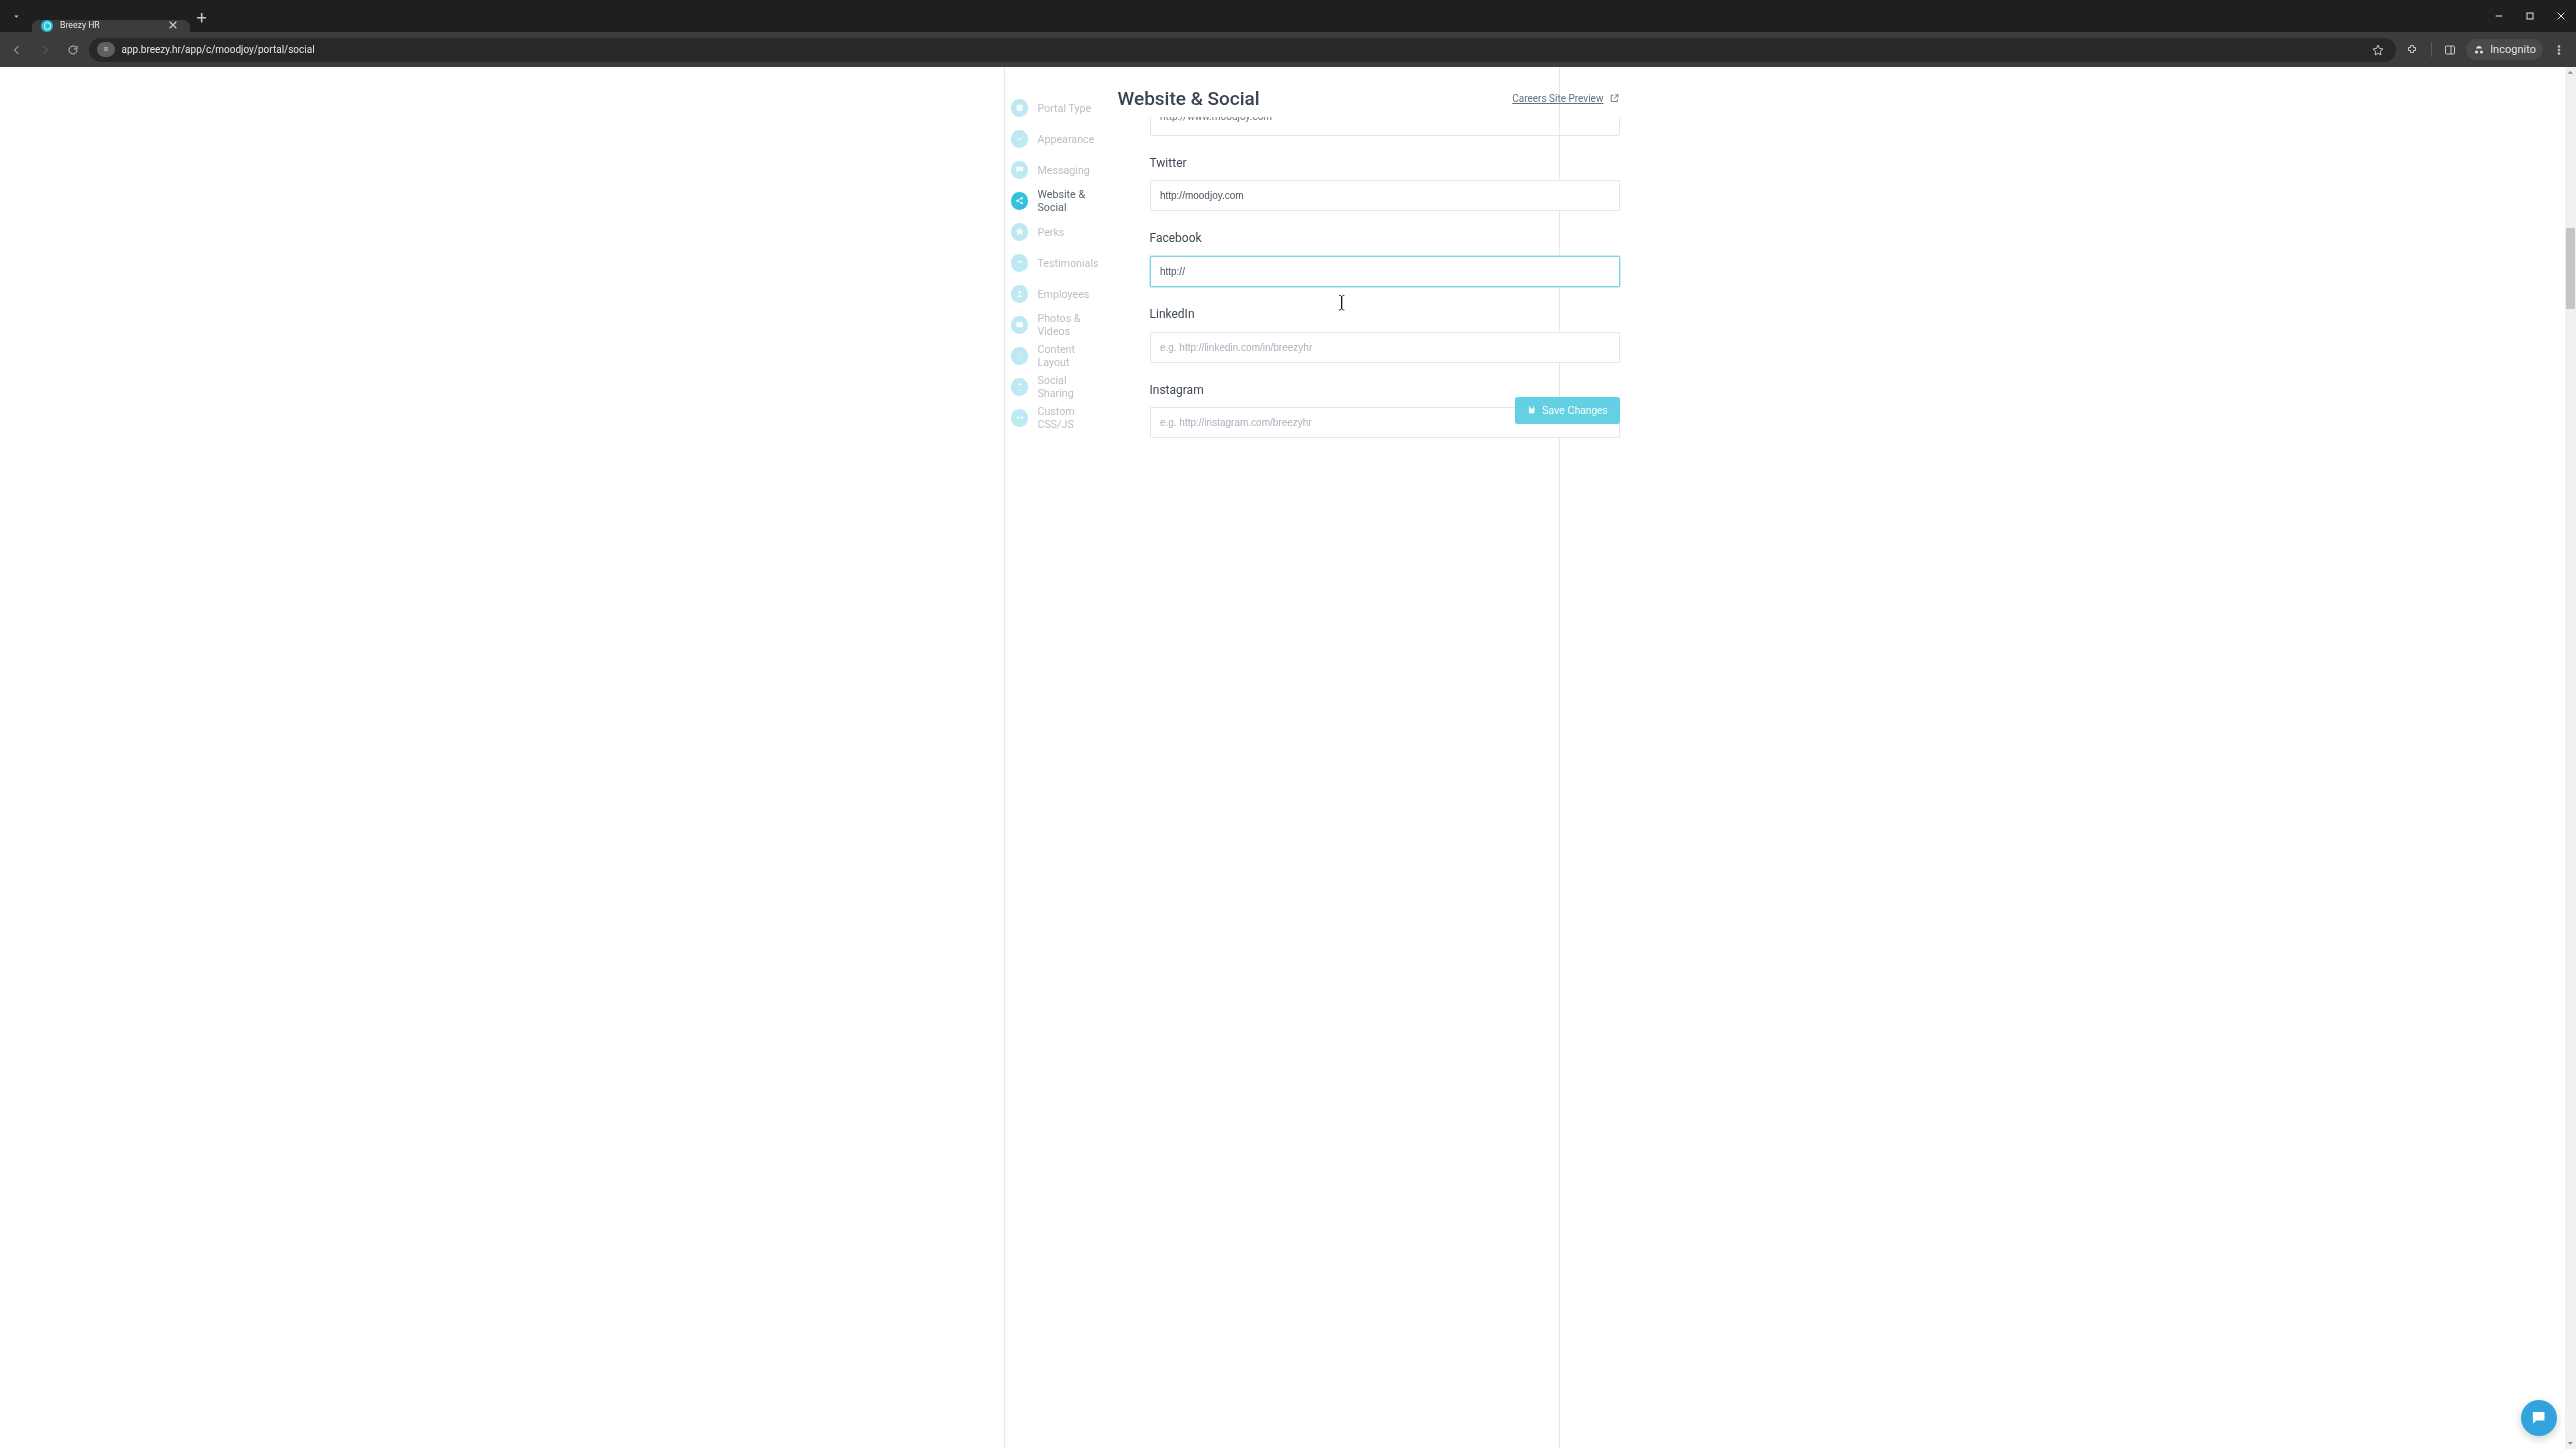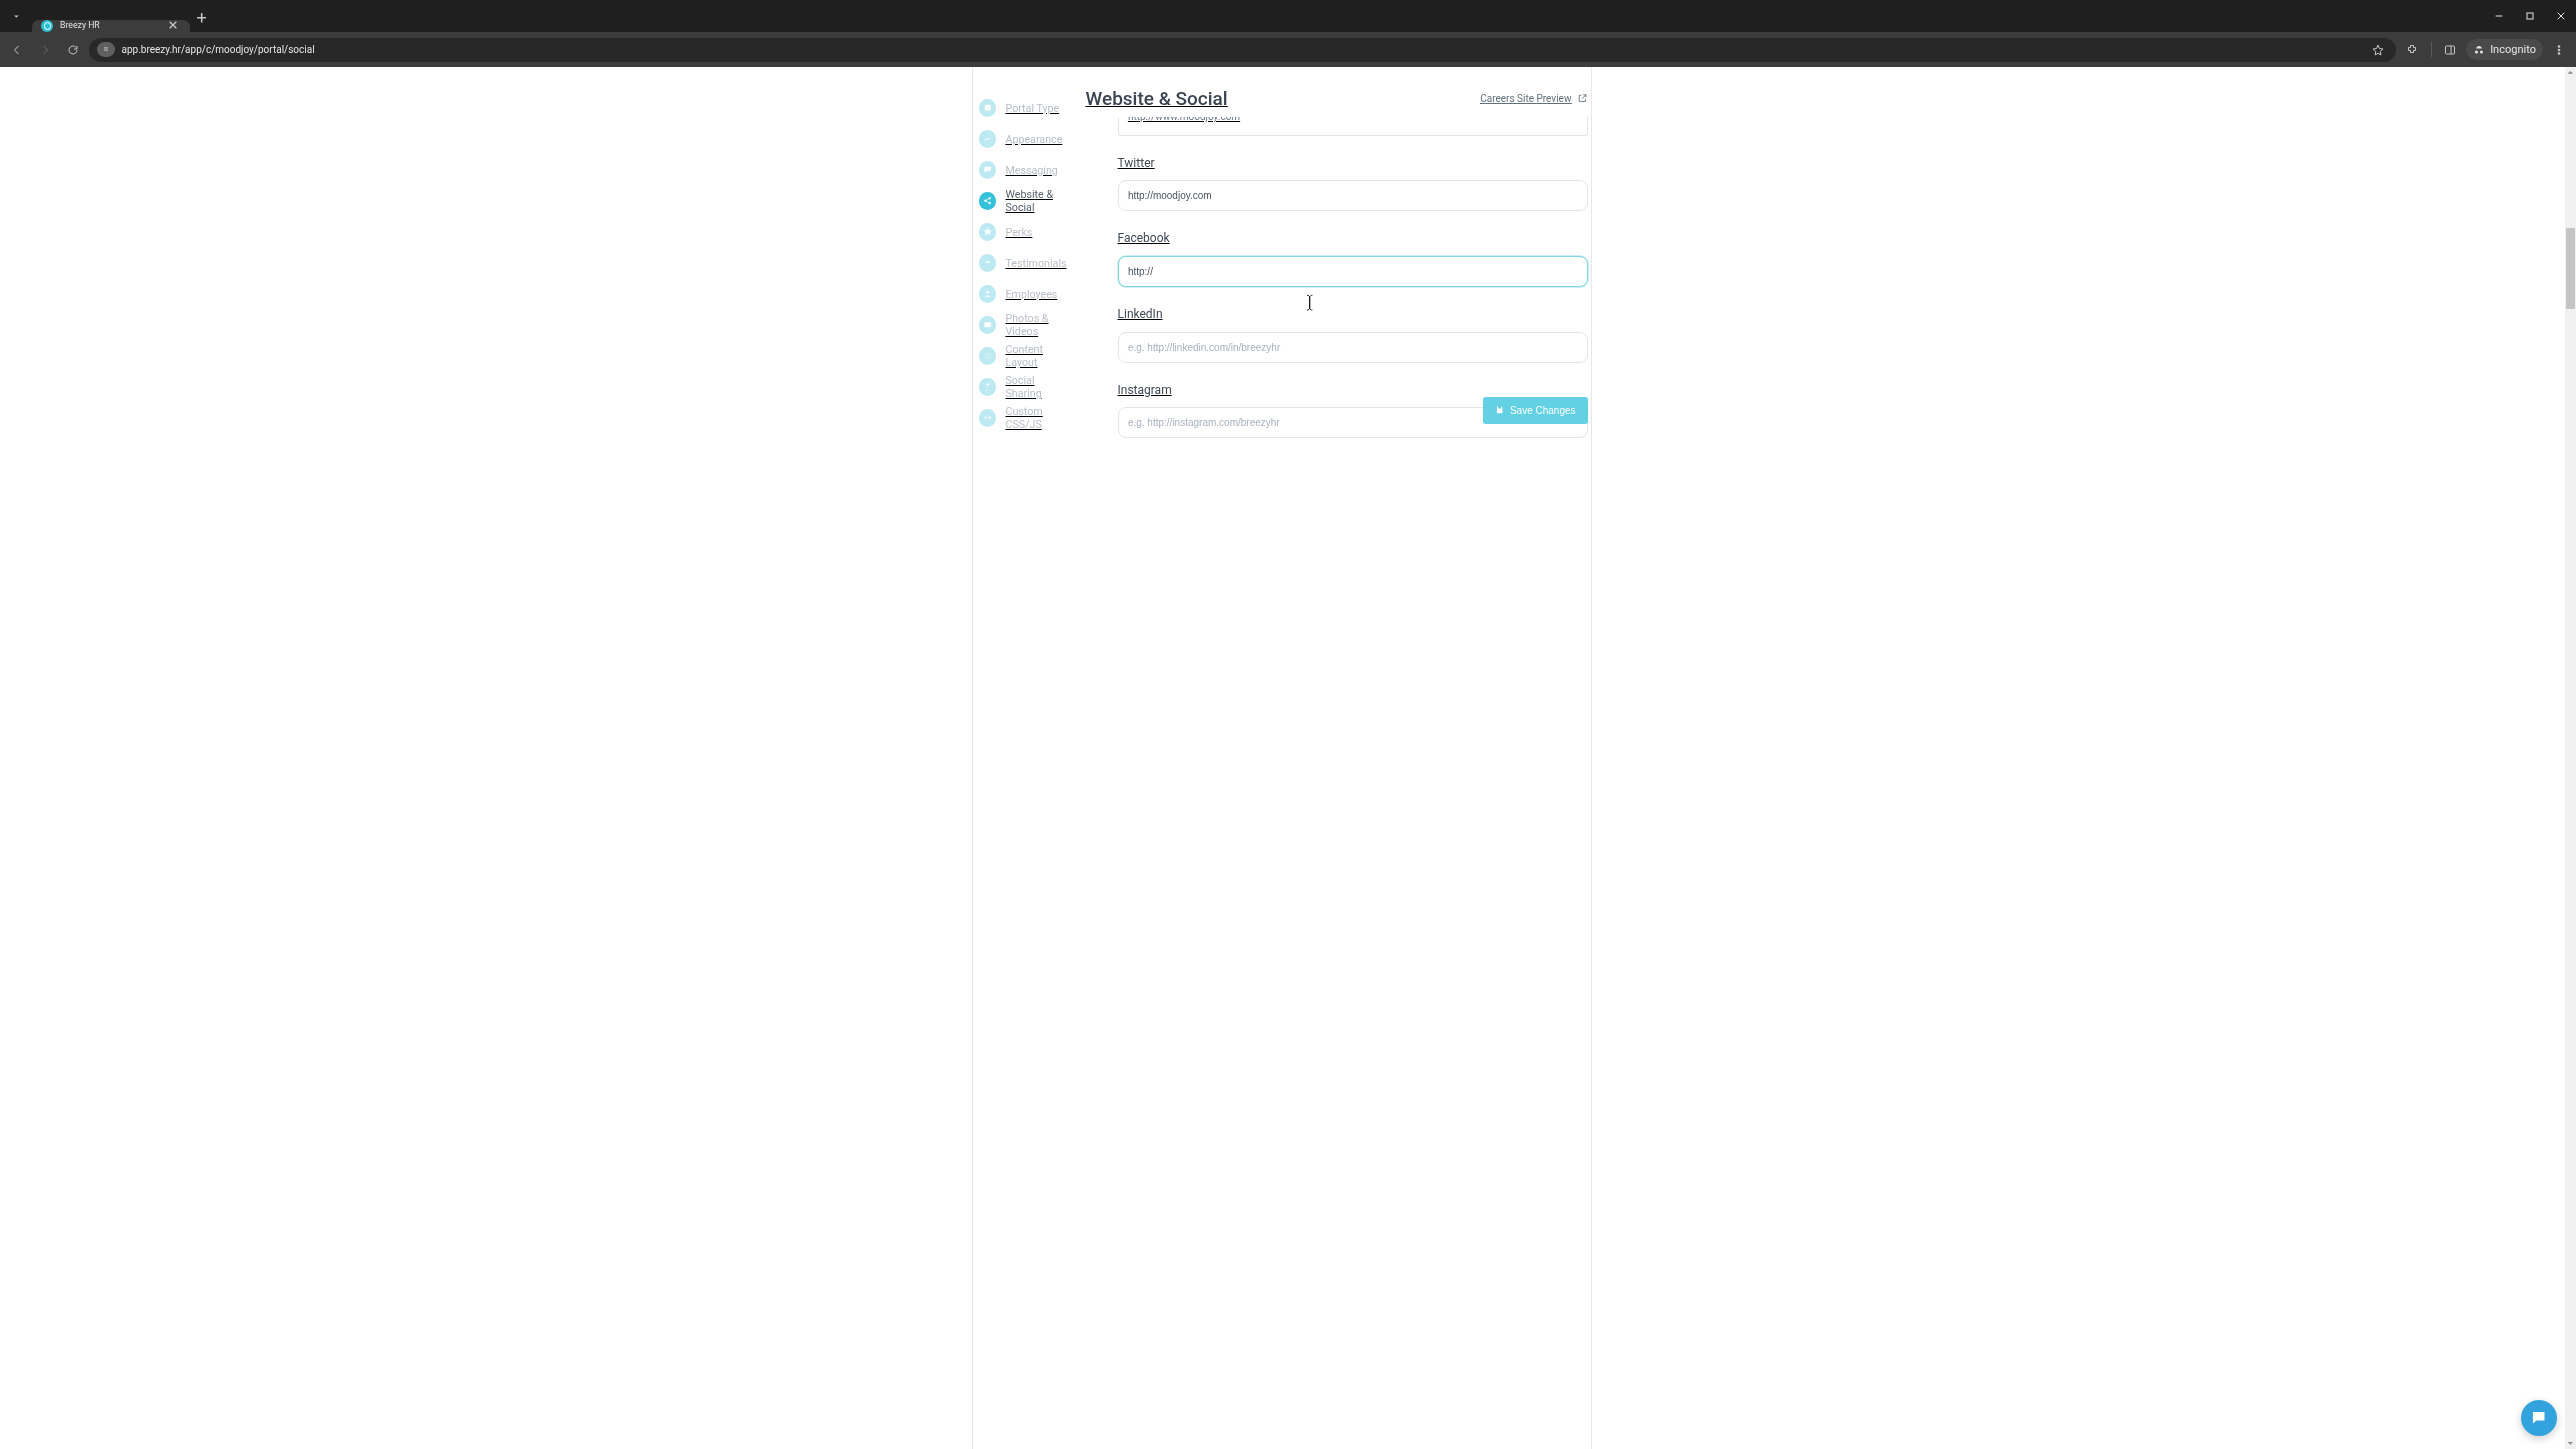--- a/index.html
+++ b/index.html
@@ -41,42 +41,42 @@
   
   .viewport{flex:1;background:#fff;position:relative;overflow:hidden;}
   .page-scrollbar-track{position:absolute;right:0;top:0;bottom:0;width:11.4px;background:#f1f1f1;}
   .page-scrollbar-thumb{position:absolute;right:1.3px;width:8.7px;top:161px;height:81px;background:#c4c4c4;border-radius:1.3px;}
   .page-scrollbar-arrow{position:absolute;right:0;width:11.4px;height:11.4px;display:flex;align-items:center;justify-content:center;}
   .page-scrollbar-arrow.top{top:0;}
   .page-scrollbar-arrow.bottom{bottom:0;}
   .page-scrollbar-arrow svg{width:6.7px;height:6.7px;fill:#8a8a8a;}
 
   .page{position:absolute;inset:0 11.4px 0 0;display:flex;justify-content:center;}
-  .panel{width:620px;border-left:0.7px solid #e8e8e8;border-right:0.7px solid #e8e8e8;background:#fff;display:flex;text-decoration:underline;}
+  .panel{width:556px;border-left:0.7px solid #e8e8e8;border-right:0.7px solid #e8e8e8;background:#fff;display:flex;}
 
   .sidebar{width:168px;padding:25.5px 0 0 0;}
   .side-item{display:flex;align-items:center;gap:9.4px;height:31px;padding-left:5.4px;cursor:pointer;}
   .side-item .icon{width:17.4px;height:17.4px;border-radius:50%;background:#bde9f2;display:flex;align-items:center;justify-content:center;flex-shrink:0;}
   .side-item.active .icon{background:#34c2db;}
   .side-item .icon svg{width:9.4px;height:9.4px;fill:#fff;stroke:#fff;}
   .side-item .lbl{font-size:10.7px;color:#b9bfc6;}
   .side-item.active .lbl{color:#5a636e;}
 
   .main{flex:1;padding:20px 19px 0 19px;position:relative;}
   .main-header{display:flex;align-items:center;justify-content:space-between;margin-bottom:6.7px;}
   .main-title{font-size:19px;color:#3a4451;font-weight:500;}
   .preview-link{display:flex;align-items:center;gap:5.4px;color:#60707c;font-size:10px;text-decoration:underline;cursor:pointer;}
   .preview-link svg{width:10.7px;height:10.7px;stroke:#60707c;stroke-width:2;fill:none;}
 
   .form{margin-top:6.7px;margin-left:32px;}
   .peek-input{height:19px;border:0.7px solid #e2e6ea;border-top:none;border-radius:0 0 2.7px 2.7px;padding:0 9.4px;display:flex;align-items:flex-start;color:#b6becb;font-size:10px;overflow:hidden;width:470px;}
   .peek-input span{position:relative;top:-5.4px;color:#6b7683;}
 
   .field-label{font-size:12px;color:#3f4954;margin:20px 0 10.7px;}
-  .text-input{width:470px;height:31px;border:0.7px solid #e2e6ea;border-radius:8px;padding:0 9.4px;font-size:10px;color:#4c5662;outline:none;background:#fff;}
+  .text-input{width:470px;height:31px;border:0.7px solid #e2e6ea;border-radius:1px;padding:0 9.4px;font-size:10px;color:#4c5662;outline:none;background:#fff;}
   .text-input::placeholder{color:#a8b1bd;}
   .text-input.focused{border-color:#7fd5e4;box-shadow:0 0 0 0.7px #bfe9f1;}
   .text-cursor{position:absolute;pointer-events:none;}
   .text-cursor svg{width:13.4px;height:17.4px;stroke:#000;stroke-width:1.3;fill:none;}
 
   .save-btn{position:absolute;right:19px;bottom:14.8px;height:27px;padding:0 12px;background:#56cde1;color:#fff;border:none;border-radius:2.7px;font-size:10px;display:flex;align-items:center;gap:5.4px;cursor:pointer;opacity:.92;}
   .save-btn svg{width:9.4px;height:9.4px;fill:#fff;}
 
   .chat-fab{position:absolute;right:19px;bottom:13.4px;width:36px;height:36px;border-radius:50%;background:#33a3dd;display:flex;align-items:center;justify-content:center;cursor:pointer;box-shadow:0 2.7px 8px rgba(0,0,0,.2);}
   .chat-fab svg{width:17.4px;height:17.4px;fill:#fff;}

